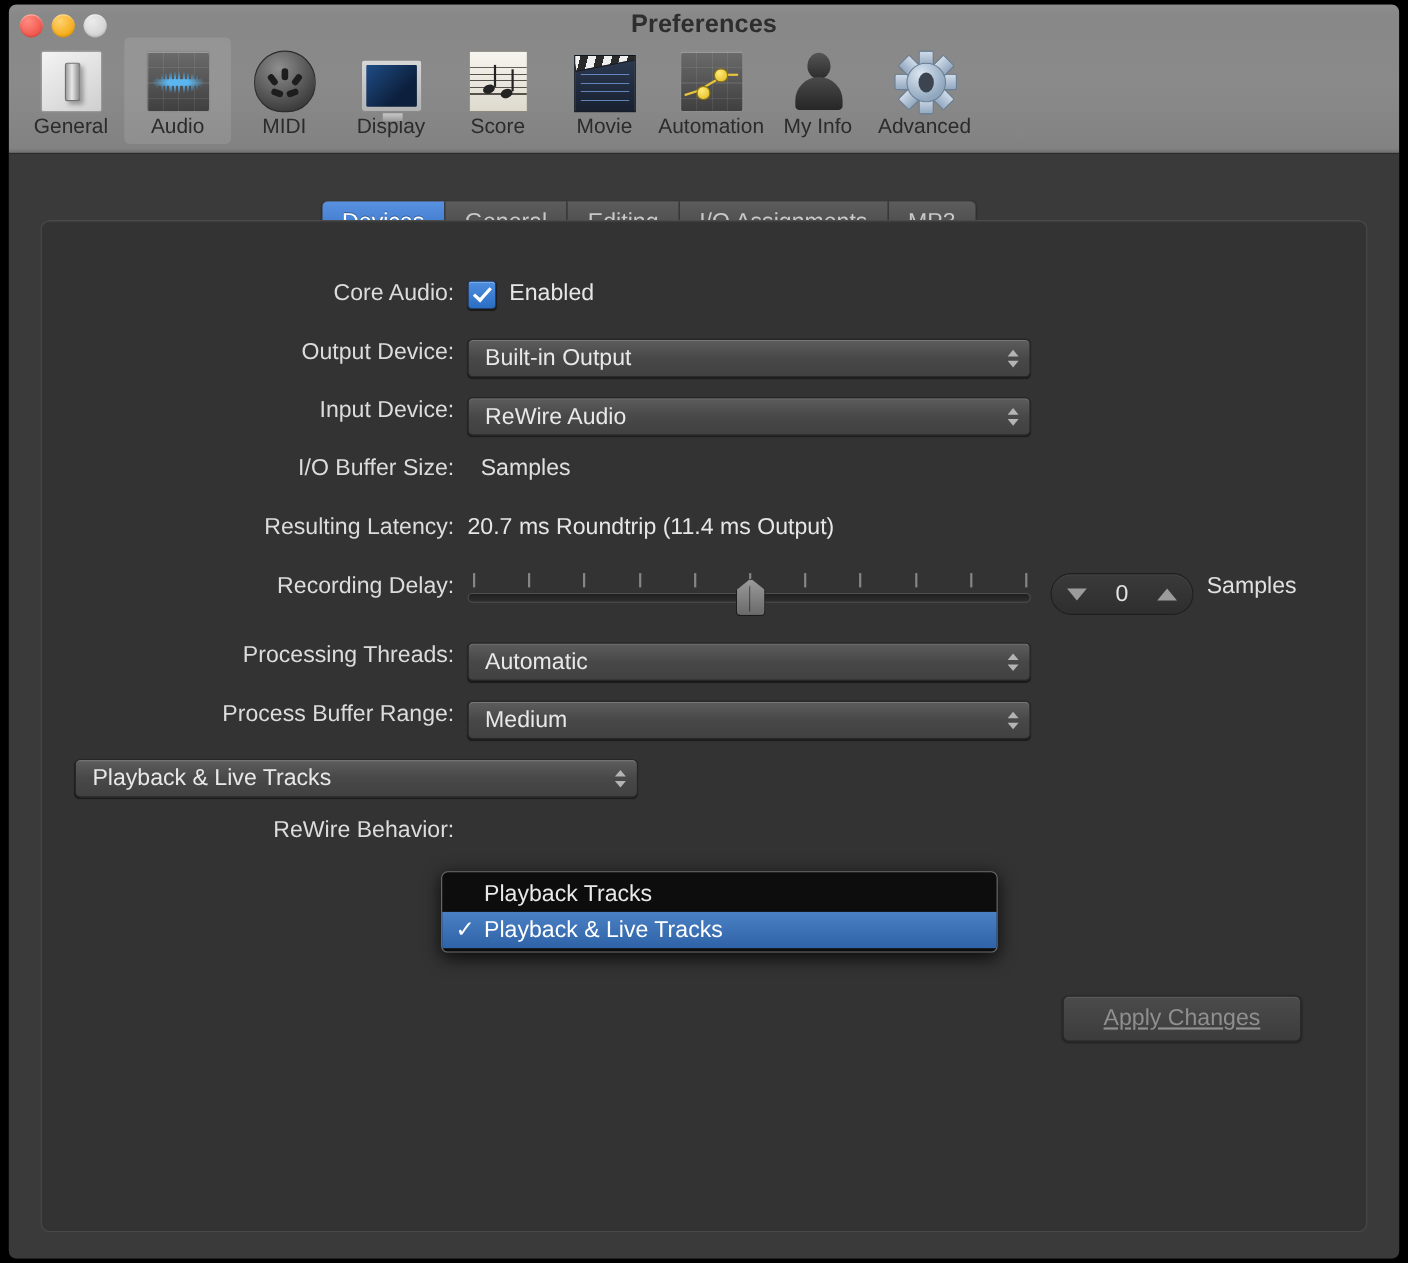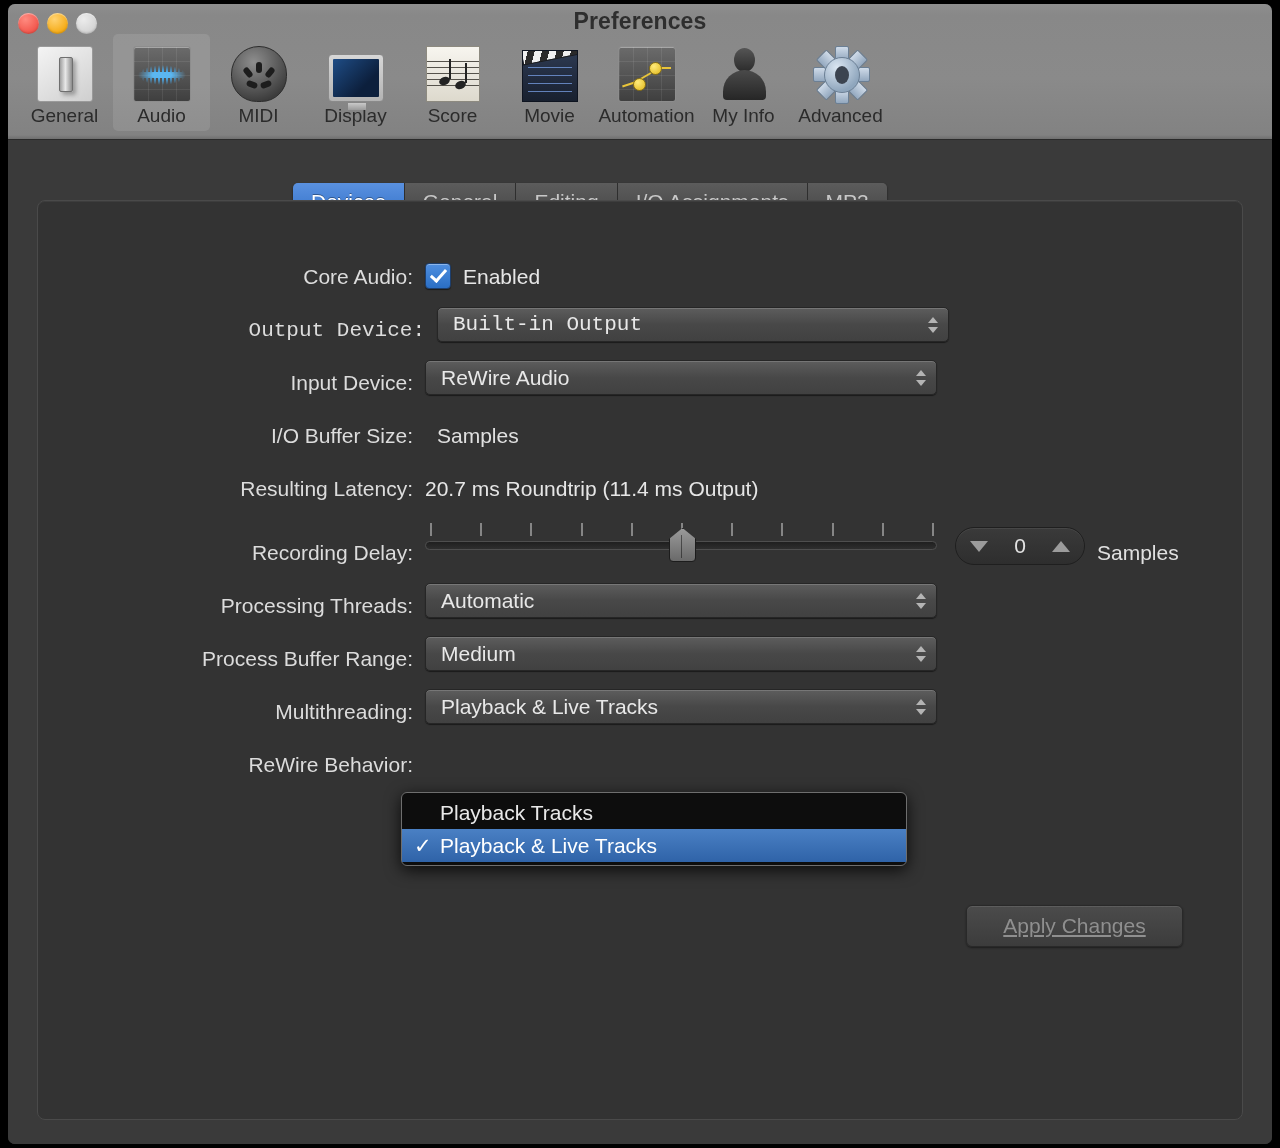--- a/index.html
+++ b/index.html
@@ -300,21 +300,21 @@
     background: linear-gradient(to bottom,#5a91e0,#2f6fc6);
     color: #ffffff;
     text-shadow: 0 -1px 0 rgba(0,0,0,0.35);
   }
 
   
   .form { position: absolute; left: 0; top: 0; width: 100%; }
   .row {
     position: absolute;
     display: flex;
-    align-items: flex-end;
+    align-items: flex-start;
     height: 34px;
   }
   .lbl {
     width: 345px;
     text-align: right;
     padding-right: 12px;
     font-size: 21px;
     color: #dcdcdc;
     white-space: nowrap;
   }
@@ -644,21 +644,21 @@
     <div class="panel"></div>
 
     <div class="form">
 
       <div class="row" style="left:60px; top:115px;">
         <div class="lbl">Core Audio:</div>
         <div class="cbox"></div>
         <div class="cbox-label">Enabled</div>
       </div>
 
-      <div class="row" style="left:72px; top:168px;font-family:Liberation Mono, monospace;">
+      <div class="row" style="left:60px; top:168px;">
         <div class="lbl">Output Device:</div>
         <div class="select">
           <div class="sel-text">Built-in Output</div>
           <div class="sel-arrows">
               <div class="ar-up"></div>
               <div class="ar-dn"></div>
             </div>
         </div>
       </div>
 
@@ -726,21 +726,20 @@
         <div class="select">
           <div class="sel-text">Medium</div>
           <div class="sel-arrows">
               <div class="ar-up"></div>
               <div class="ar-dn"></div>
             </div>
         </div>
       </div>
 
       <div class="row" style="left:60px; top:550px;">
-        <div class="lbl">Multithreading:</div>
         <div class="select">
           <div class="sel-text">Playback &amp; Live Tracks</div>
           <div class="sel-arrows">
               <div class="ar-up"></div>
               <div class="ar-dn"></div>
             </div>
         </div>
       </div>
 
       <div class="row" style="left:60px; top:603px;">

